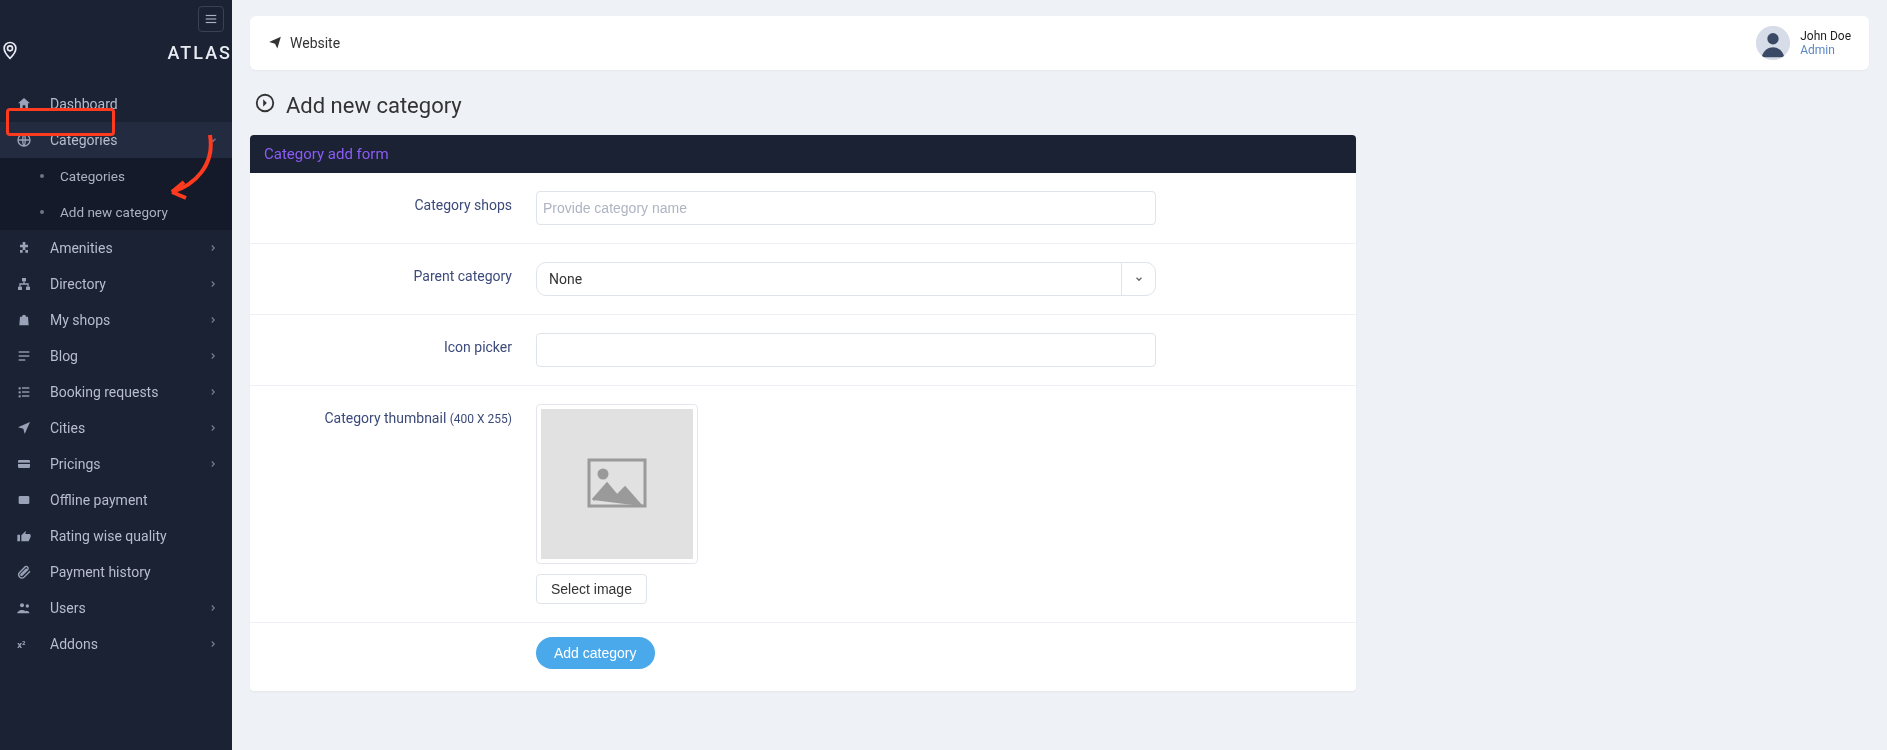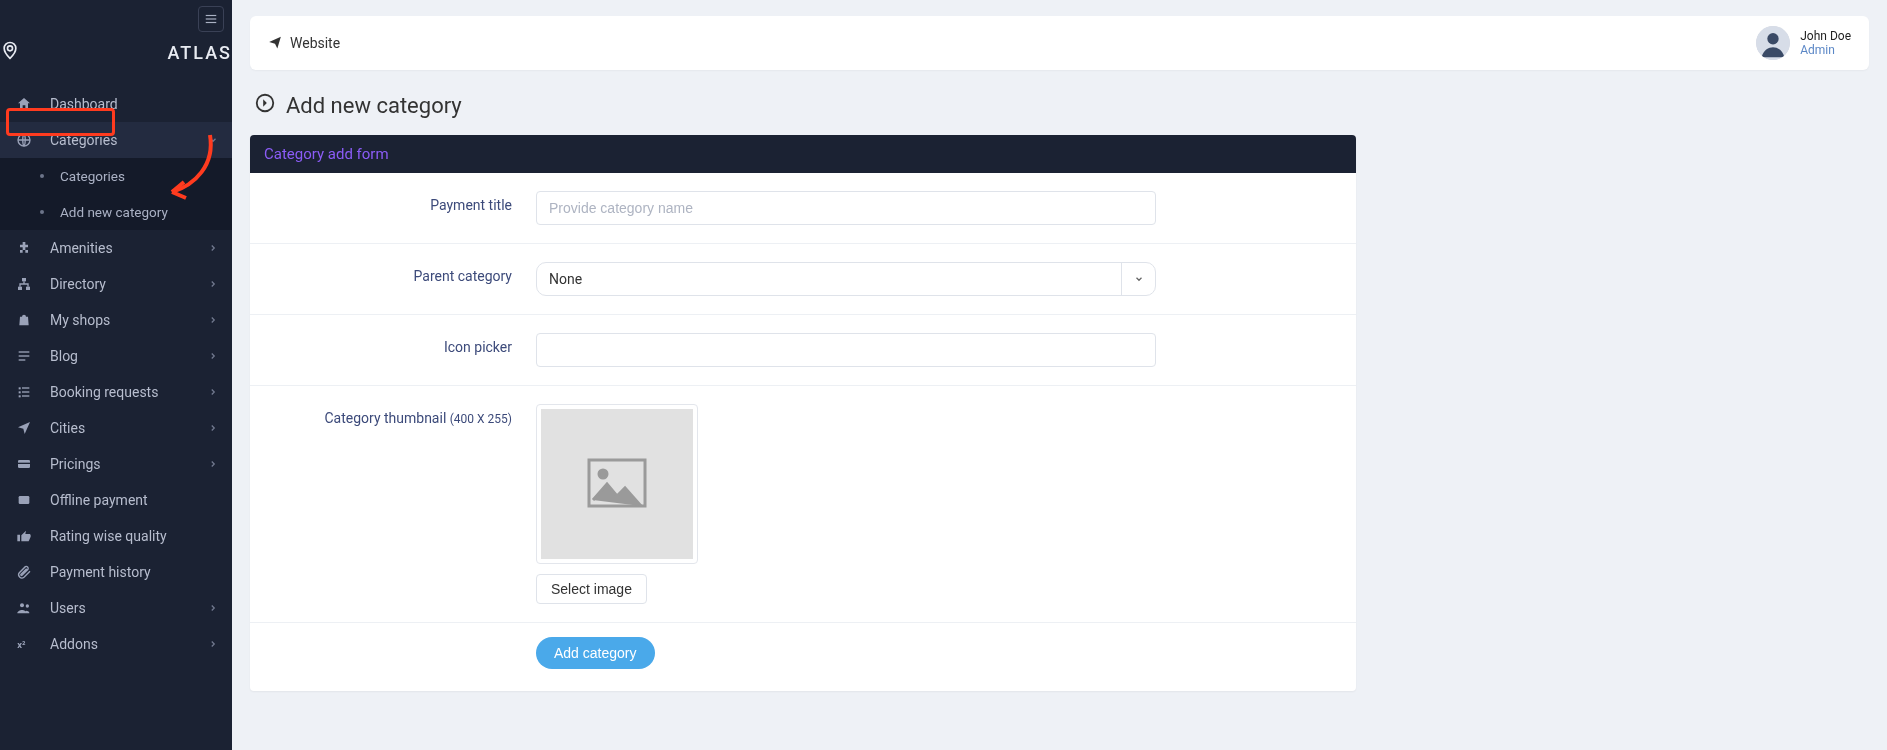--- a/index.html
+++ b/index.html
@@ -42,21 +42,21 @@
   .page-title { display:flex; align-items:center; gap:10px; margin: 22px 4px 16px; font-size:22px; font-weight:400; color:#333; }
   .page-title svg { width:22px; height:22px; }
 
   .card { background:#fff; border-radius:4px; box-shadow:0 1px 2px rgba(0,0,0,0.05); max-width:1106px; }
   .card-header { background:#1b2233; color:#8b5cf6; padding:10px 14px; border-top-left-radius:4px; border-top-right-radius:4px; font-size:15px; }
   .form-row { display:flex; align-items:flex-start; padding:18px 14px; border-bottom:1px solid #edf0f4; }
   .form-row:last-of-type { border-bottom:none; }
   .form-label { width:272px; text-align:right; padding-right:24px; color:#3c4a7a; font-size:14px; padding-top:6px; }
   .form-label .hint { color:#3c4a7a; font-size:12px; }
   .form-control-wrap { flex:1; max-width:620px; }
-  .text-input { width:100%; padding:8px 12px; border:1px solid #dfe3ea; border-radius:4px; font-size:14px; color:#333; }
+  .text-input { width:100%; padding:8px 6px; border:1px solid #dfe3ea; border-radius:4px; font-size:14px; color:#333; }
   .text-input::placeholder { color:#aeb4c2; }
   .select-wrap { display:flex; border:1px solid #dfe3ea; border-radius:10px; overflow:hidden; }
   .select-wrap .select-value { flex:1; padding:8px 12px; font-size:14px; }
   .select-wrap .select-btn { width:34px; border-left:1px solid #dfe3ea; display:flex; align-items:center; justify-content:center; color:#666; cursor:pointer; }
   .select-wrap .select-btn svg{width:10px;height:10px;}
 
   .thumb-box { width:162px; height:160px; border:1px solid #e3e6ec; border-radius:4px; padding:4px; display:flex; align-items:center; justify-content:center; }
   .thumb-inner { width:100%; height:100%; background:#e1e1e1; display:flex; align-items:center; justify-content:center; color:#9a9a9a; }
   .thumb-inner svg { width:64px; height:54px; }
   .btn-outline { margin-top:10px; padding:6px 14px; border:1px solid #dfe3ea; background:#fff; border-radius:4px; font-size:14px; color:#333; cursor:pointer; }
@@ -295,21 +295,21 @@
             <circle cx="12" cy="12" r="9"></circle>
             <path d="M10 8l4 4-4 4" fill="currentColor" stroke="none"></path>
           </svg></span>
       <span>Add new category</span>
     </h1>
 
     <div class="card">
       <div class="card-header">Category add form</div>
 
       <div class="form-row">
-        <div class="form-label">Payment title</div>
+        <div class="form-label">Category shops</div>
         <div class="form-control-wrap">
           <input type="text" class="text-input" placeholder="Provide category name" style="">
         </div>
       </div>
 
       <div class="form-row">
         <div class="form-label">Parent category</div>
         <div class="form-control-wrap">
           <div class="select-wrap">
             <div class="select-value">None</div>

